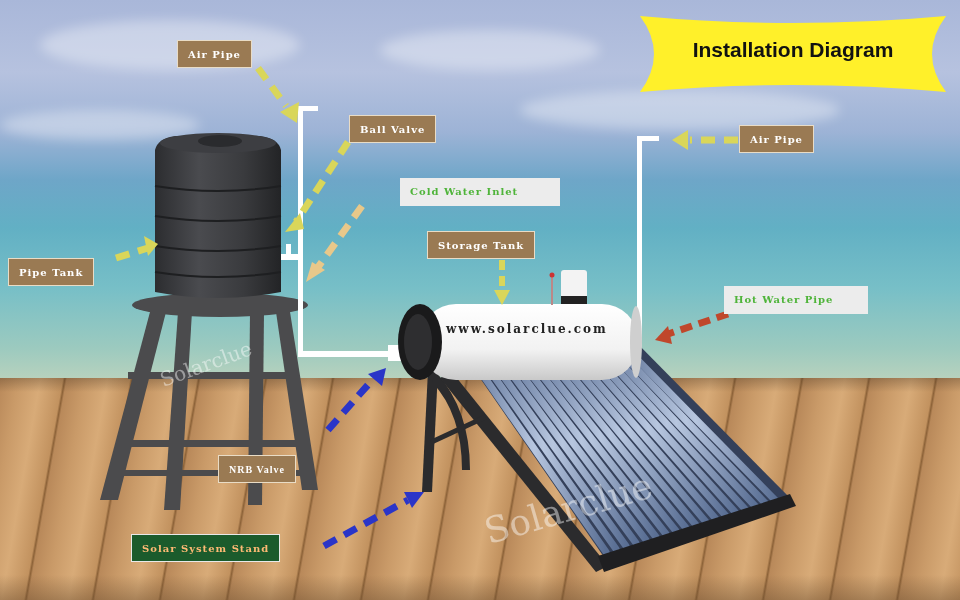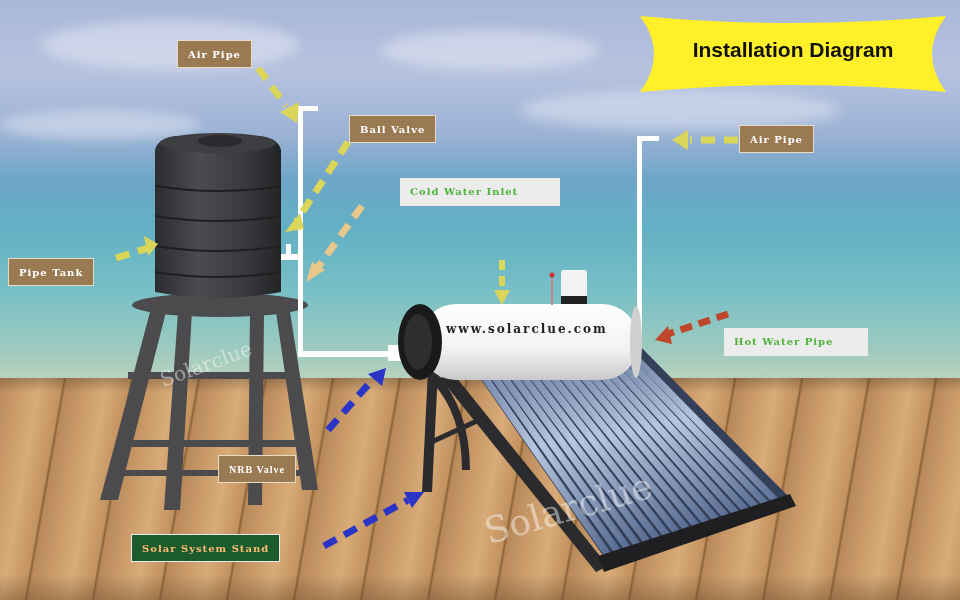--- a/index.html
+++ b/index.html
@@ -187,17 +187,18 @@
 
   <div class="watermark" style="left:158px;top:352px;font-size:20px;transform:rotate(-20deg);">Solarclue</div>
   <div class="watermark" style="left:482px;top:488px;font-size:36px;transform:rotate(-16deg);">Solarclue</div>
 
   <div class="title-text">Installation Diagram</div>
 
   <div class="label lbl-brown" style="left:177px;top:40px;">Air Pipe</div>
   <div class="label lbl-brown" style="left:349px;top:115px;">Ball Valve</div>
   <div class="label lbl-light" style="left:356px;top:178px;width:160px;margin-left:44px;">Cold Water Inlet</div>
   <div class="label lbl-brown" style="left:8px;top:258px;">Pipe Tank</div>
+  <div class="label lbl-brown" style="left:427px;top:231px;">Storage Tank</div>
   <div class="label lbl-brown" style="left:739px;top:125px;">Air Pipe</div>
-  <div class="label lbl-light" style="left:724px;top:286px;width:144px;margin-top:42px;">Hot Water Pipe</div>
+  <div class="label lbl-light" style="left:724px;top:286px;width:144px;">Hot Water Pipe</div>
   <div class="label lbl-brown" style="left:218px;top:455px;font-family:Liberation Serif, serif;">NRB Valve</div>
   <div class="label lbl-green" style="left:131px;top:534px;">Solar System Stand</div>
 </div>
 
 </body></html>

